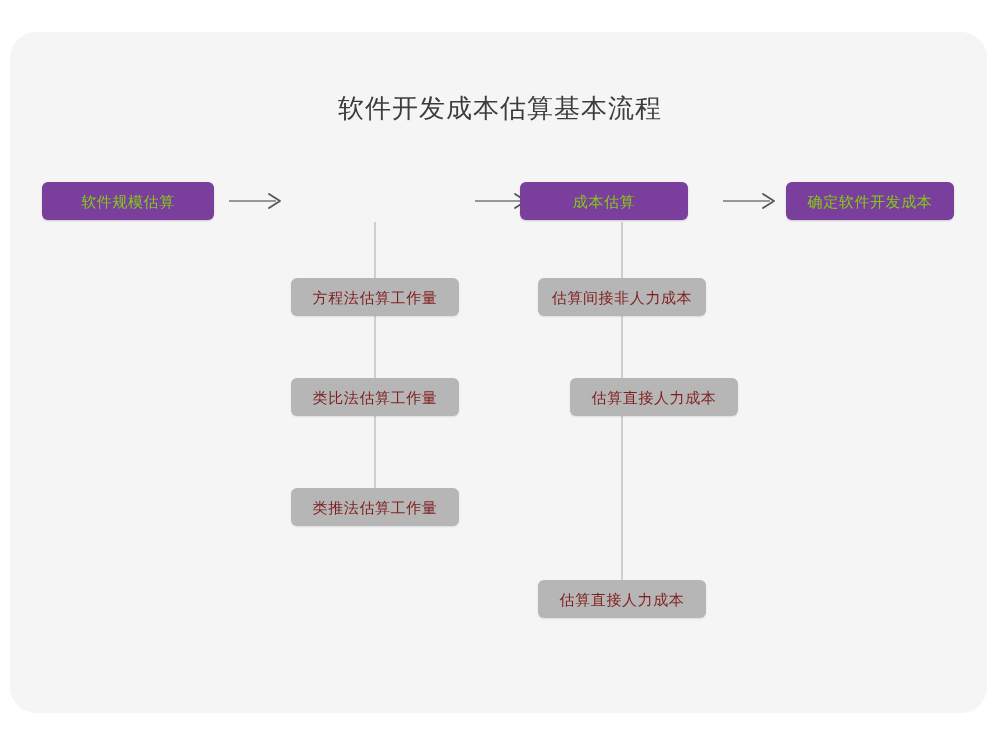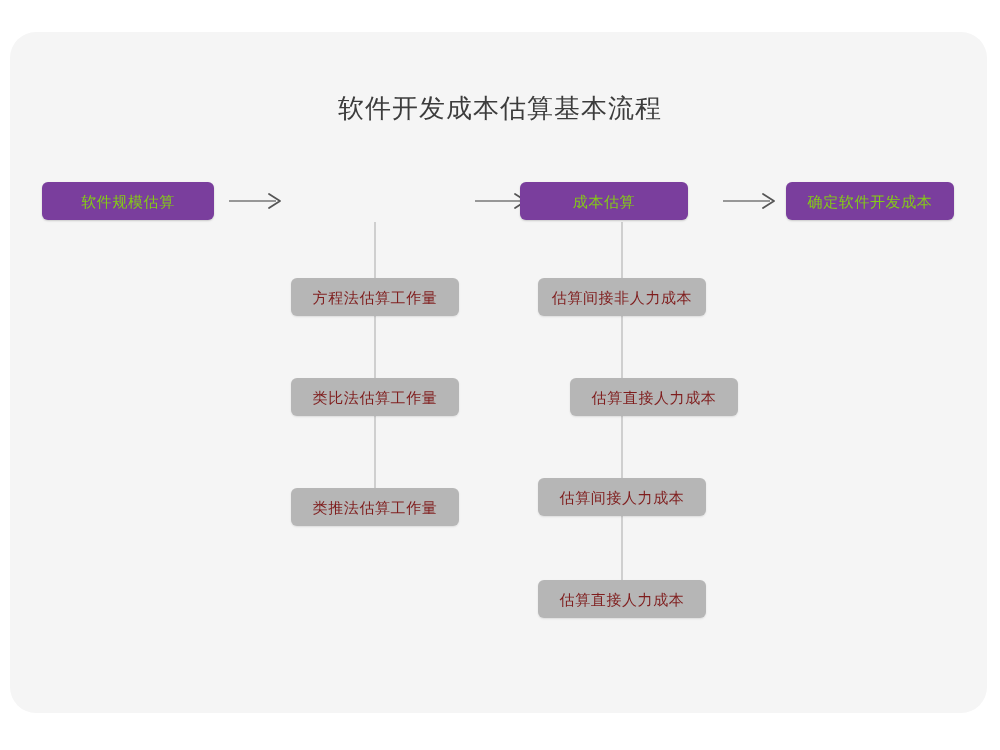--- a/index.html
+++ b/index.html
@@ -144,21 +144,18 @@
   </div>
 
   <div class="node sub" style="left:538px; top:278px; width:168px; height:38px;">
     <span>估算间接非人力成本</span>
   </div>
 
   <div class="node sub" style="left:538px; top:378px; width:168px; height:38px;margin-left:32px;">
     <span>估算直接人力成本</span>
   </div>
 
-  <div class="node sub" style="left:538px; top:478px; width:168px; height:38px;">
-    <span>估算间接人力成本</span>
-  </div>
 
   <div class="node sub" style="left:538px; top:580px; width:168px; height:38px;">
     <span>估算直接人力成本</span>
   </div>
 
 </div>
 
 </body></html>

